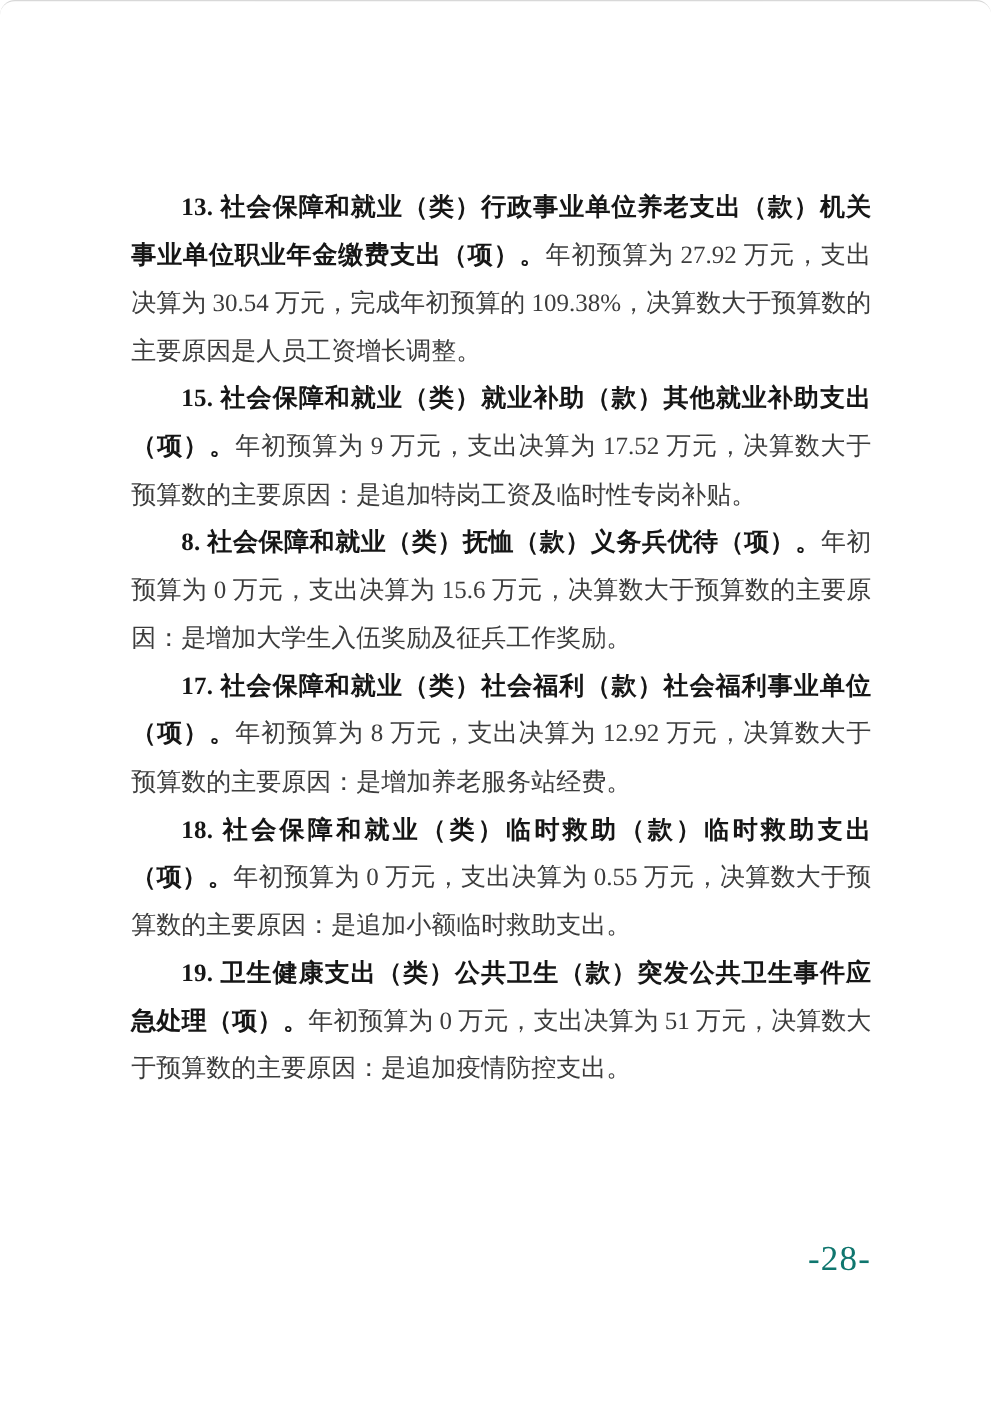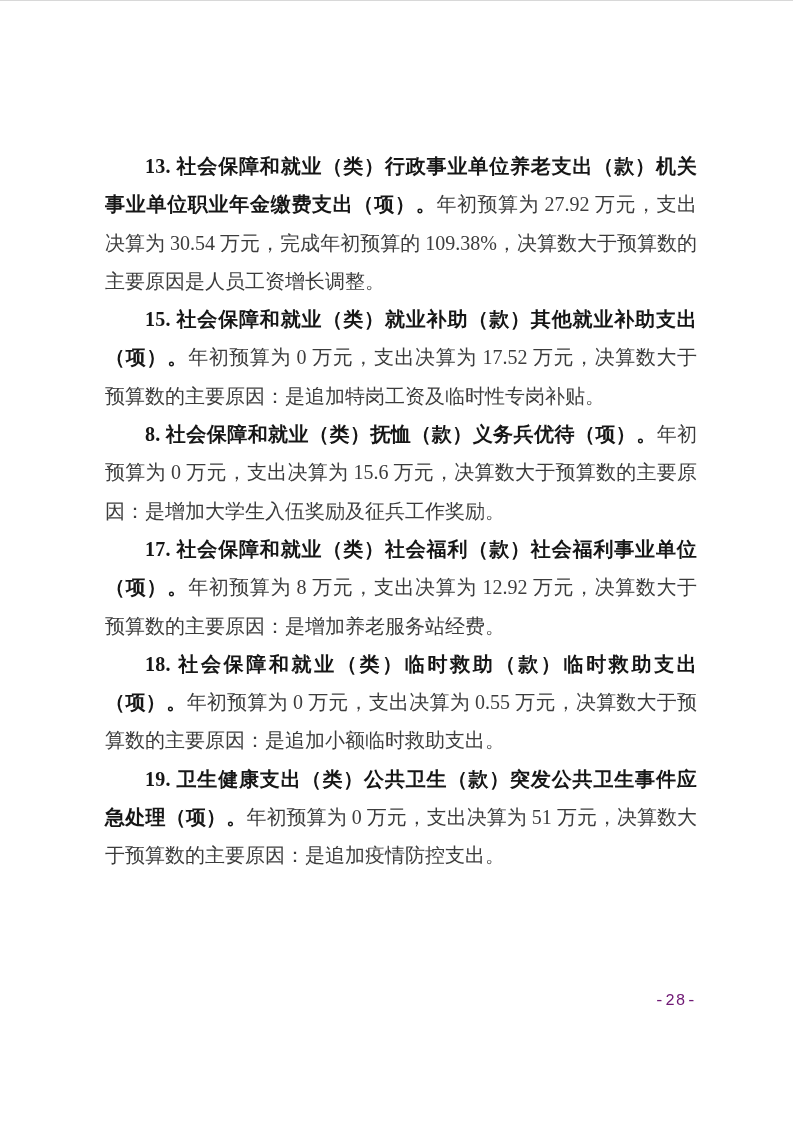--- a/index.html
+++ b/index.html
@@ -12,20 +12,21 @@
     height: 1122px;
     position: relative;
     overflow: hidden;
     font-family: "Liberation Serif", "DejaVu Serif", serif;
   }
   .page {
     position: absolute;
     inset: 0;
     background: #ffffff;
     border-top: 1px solid #d8d8d8;
+    border-radius: 12px;
   }
   .content {
     position: absolute;
     left: 105px;
     top: 146px;
     width: 592px;
   }
   p.para {
     margin: 0;
     padding: 0;
@@ -44,36 +45,36 @@
     letter-spacing: 0.2px;
   }
   .item-body {
     font-weight: 400;
     color: #3c3c3c;
   }
   .page-number {
     position: absolute;
     top: 991px;
     right: 96px;
-    font-size: 16px;
-    color: #701a75;
+    font-size: 28px;
+    color: #0f766e;
     letter-spacing: 1px;
-    font-family: Liberation Mono, monospace;
+    font-family: Liberation Serif, serif;
   }
 </style>
 </head>
 <body>
 
 <div class="page">
   <div class="content">
 
     <p class="para"><span class="item-heading">13. 社会保障和就业（类）行政事业单位养老支出（款）机关事业单位职业年金缴费支出（项）。</span><span class="item-body">年初预算为 27.92 万元，支出决算为 30.54 万元，完成年初预算的 109.38%，决算数大于预算数的主要原因是人员工资增长调整。</span></p>
 
 
-    <p class="para"><span class="item-heading">15. 社会保障和就业（类）就业补助（款）其他就业补助支出（项）。</span><span class="item-body">年初预算为 0 万元，支出决算为 17.52 万元，决算数大于预算数的主要原因：是追加特岗工资及临时性专岗补贴。</span></p>
+    <p class="para"><span class="item-heading">15. 社会保障和就业（类）就业补助（款）其他就业补助支出（项）。</span><span class="item-body">年初预算为 9 万元，支出决算为 17.52 万元，决算数大于预算数的主要原因：是追加特岗工资及临时性专岗补贴。</span></p>
 
     <p class="para"><span class="item-heading">8. 社会保障和就业（类）抚恤（款）义务兵优待（项）。</span><span class="item-body">年初预算为 0 万元，支出决算为 15.6 万元，决算数大于预算数的主要原因：是增加大学生入伍奖励及征兵工作奖励。</span></p>
 
     <p class="para"><span class="item-heading">17. 社会保障和就业（类）社会福利（款）社会福利事业单位（项）。</span><span class="item-body">年初预算为 8 万元，支出决算为 12.92 万元，决算数大于预算数的主要原因：是增加养老服务站经费。</span></p>
 
     <p class="para"><span class="item-heading">18. 社会保障和就业（类）临时救助（款）临时救助支出（项）。</span><span class="item-body">年初预算为 0 万元，支出决算为 0.55 万元，决算数大于预算数的主要原因：是追加小额临时救助支出。</span></p>
 
     <p class="para"><span class="item-heading">19. 卫生健康支出（类）公共卫生（款）突发公共卫生事件应急处理（项）。</span><span class="item-body">年初预算为 0 万元，支出决算为 51 万元，决算数大于预算数的主要原因：是追加疫情防控支出。</span></p>
 
   </div>

